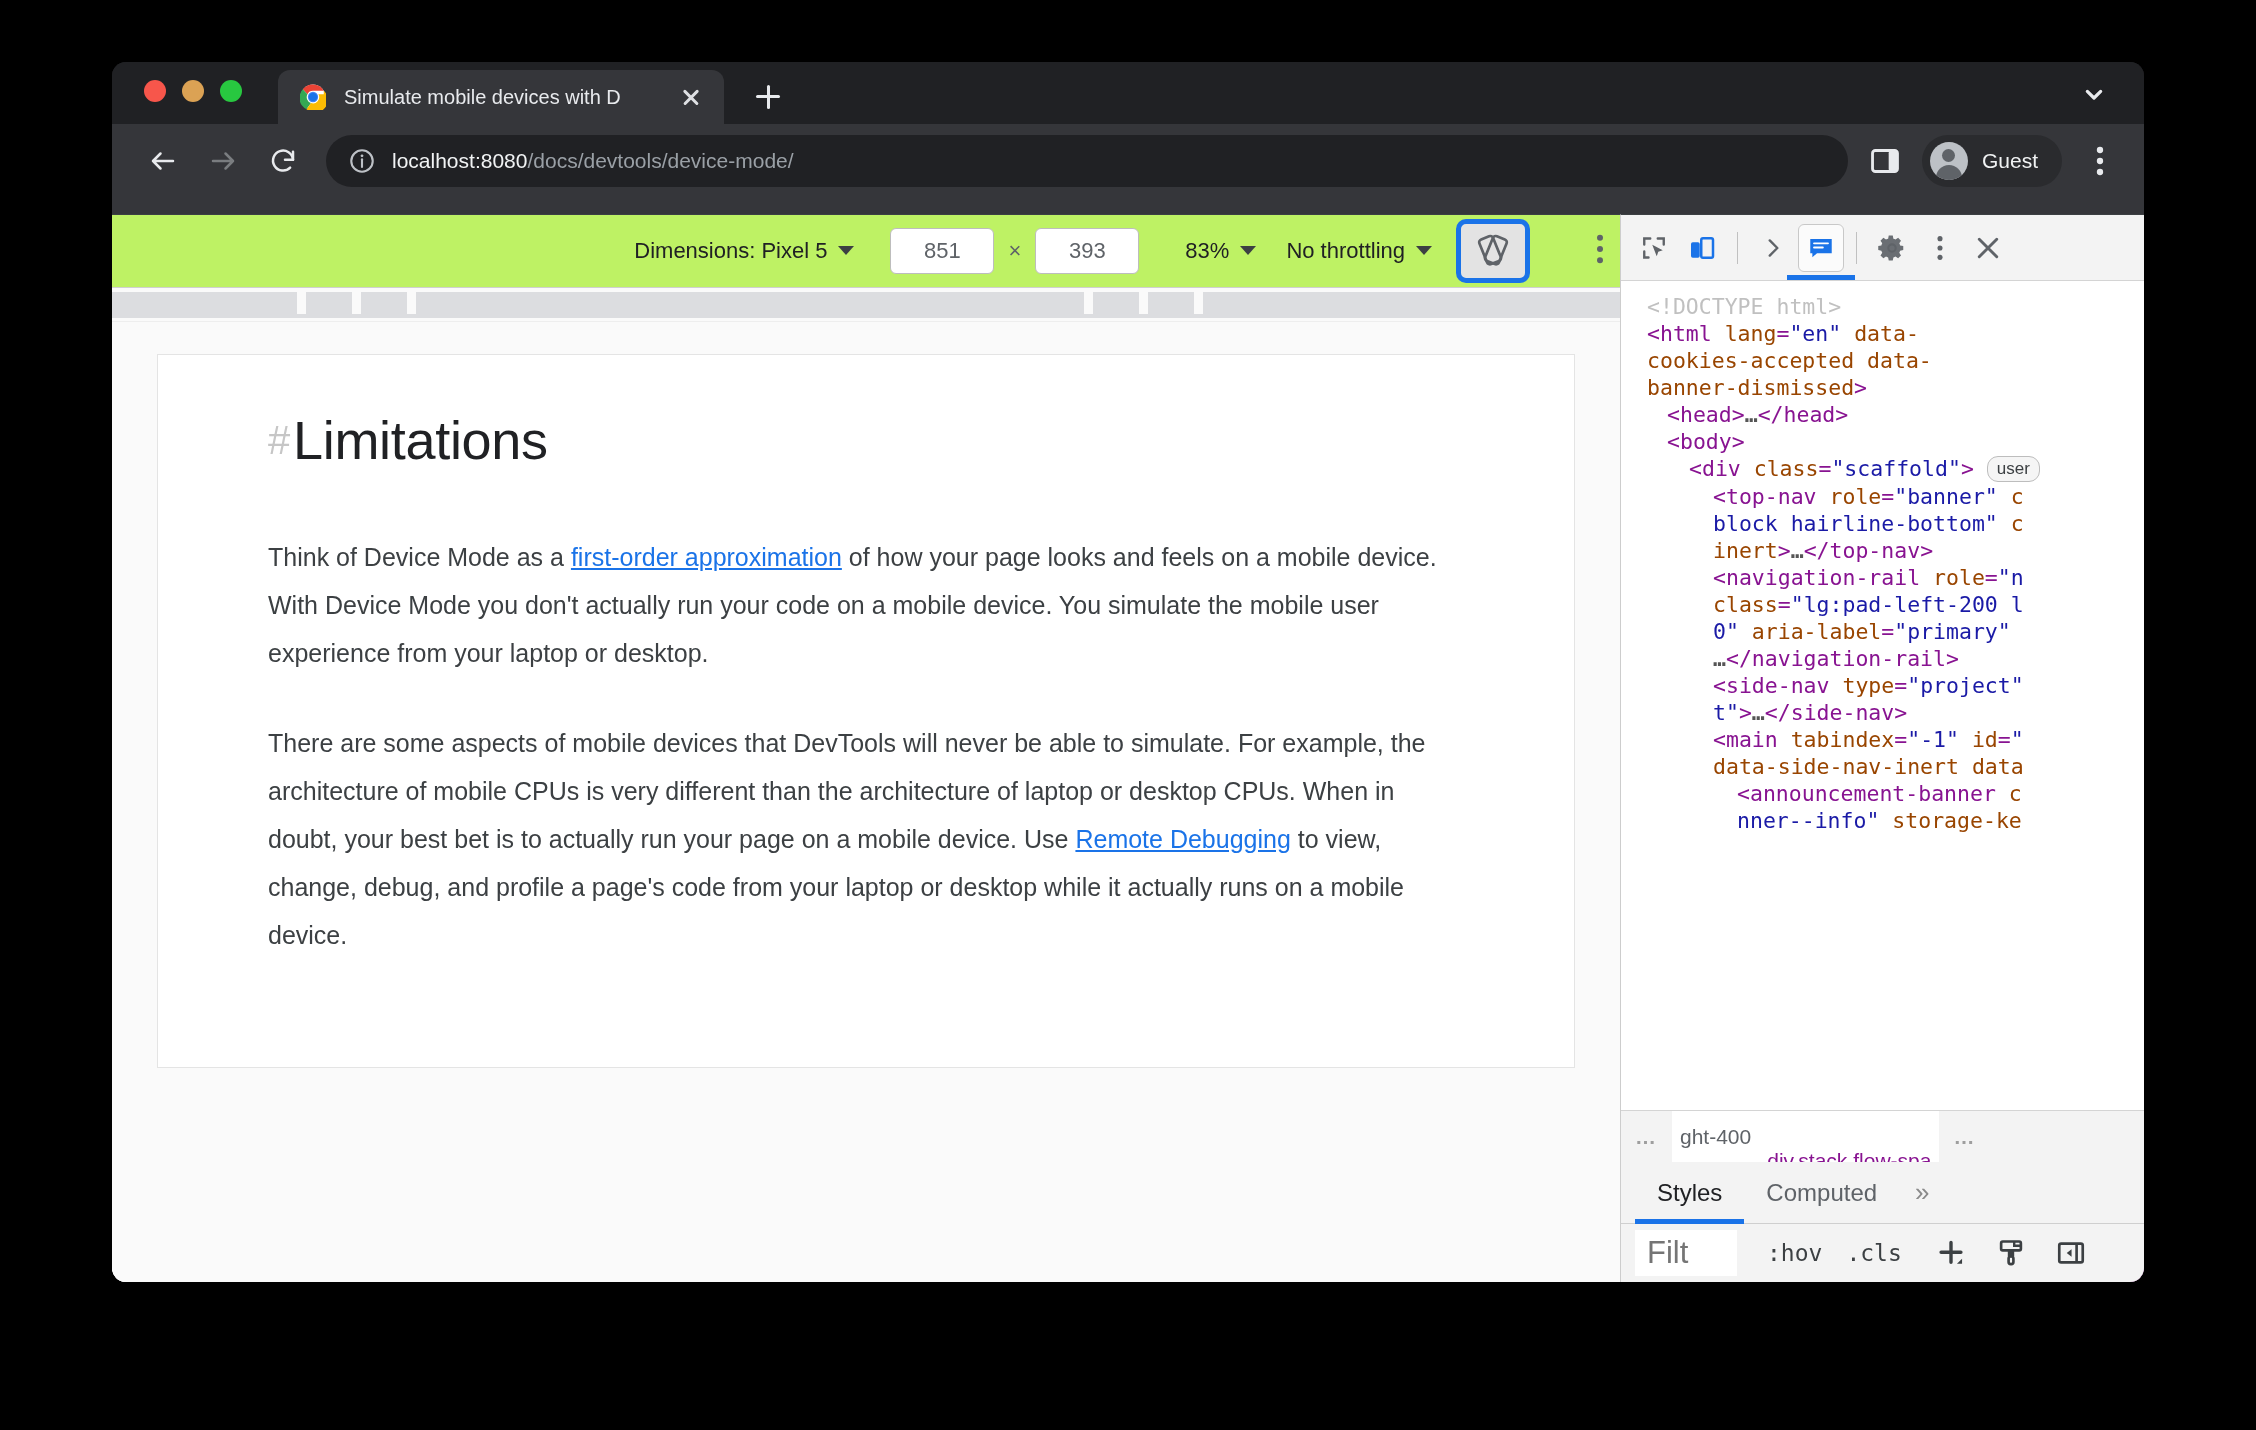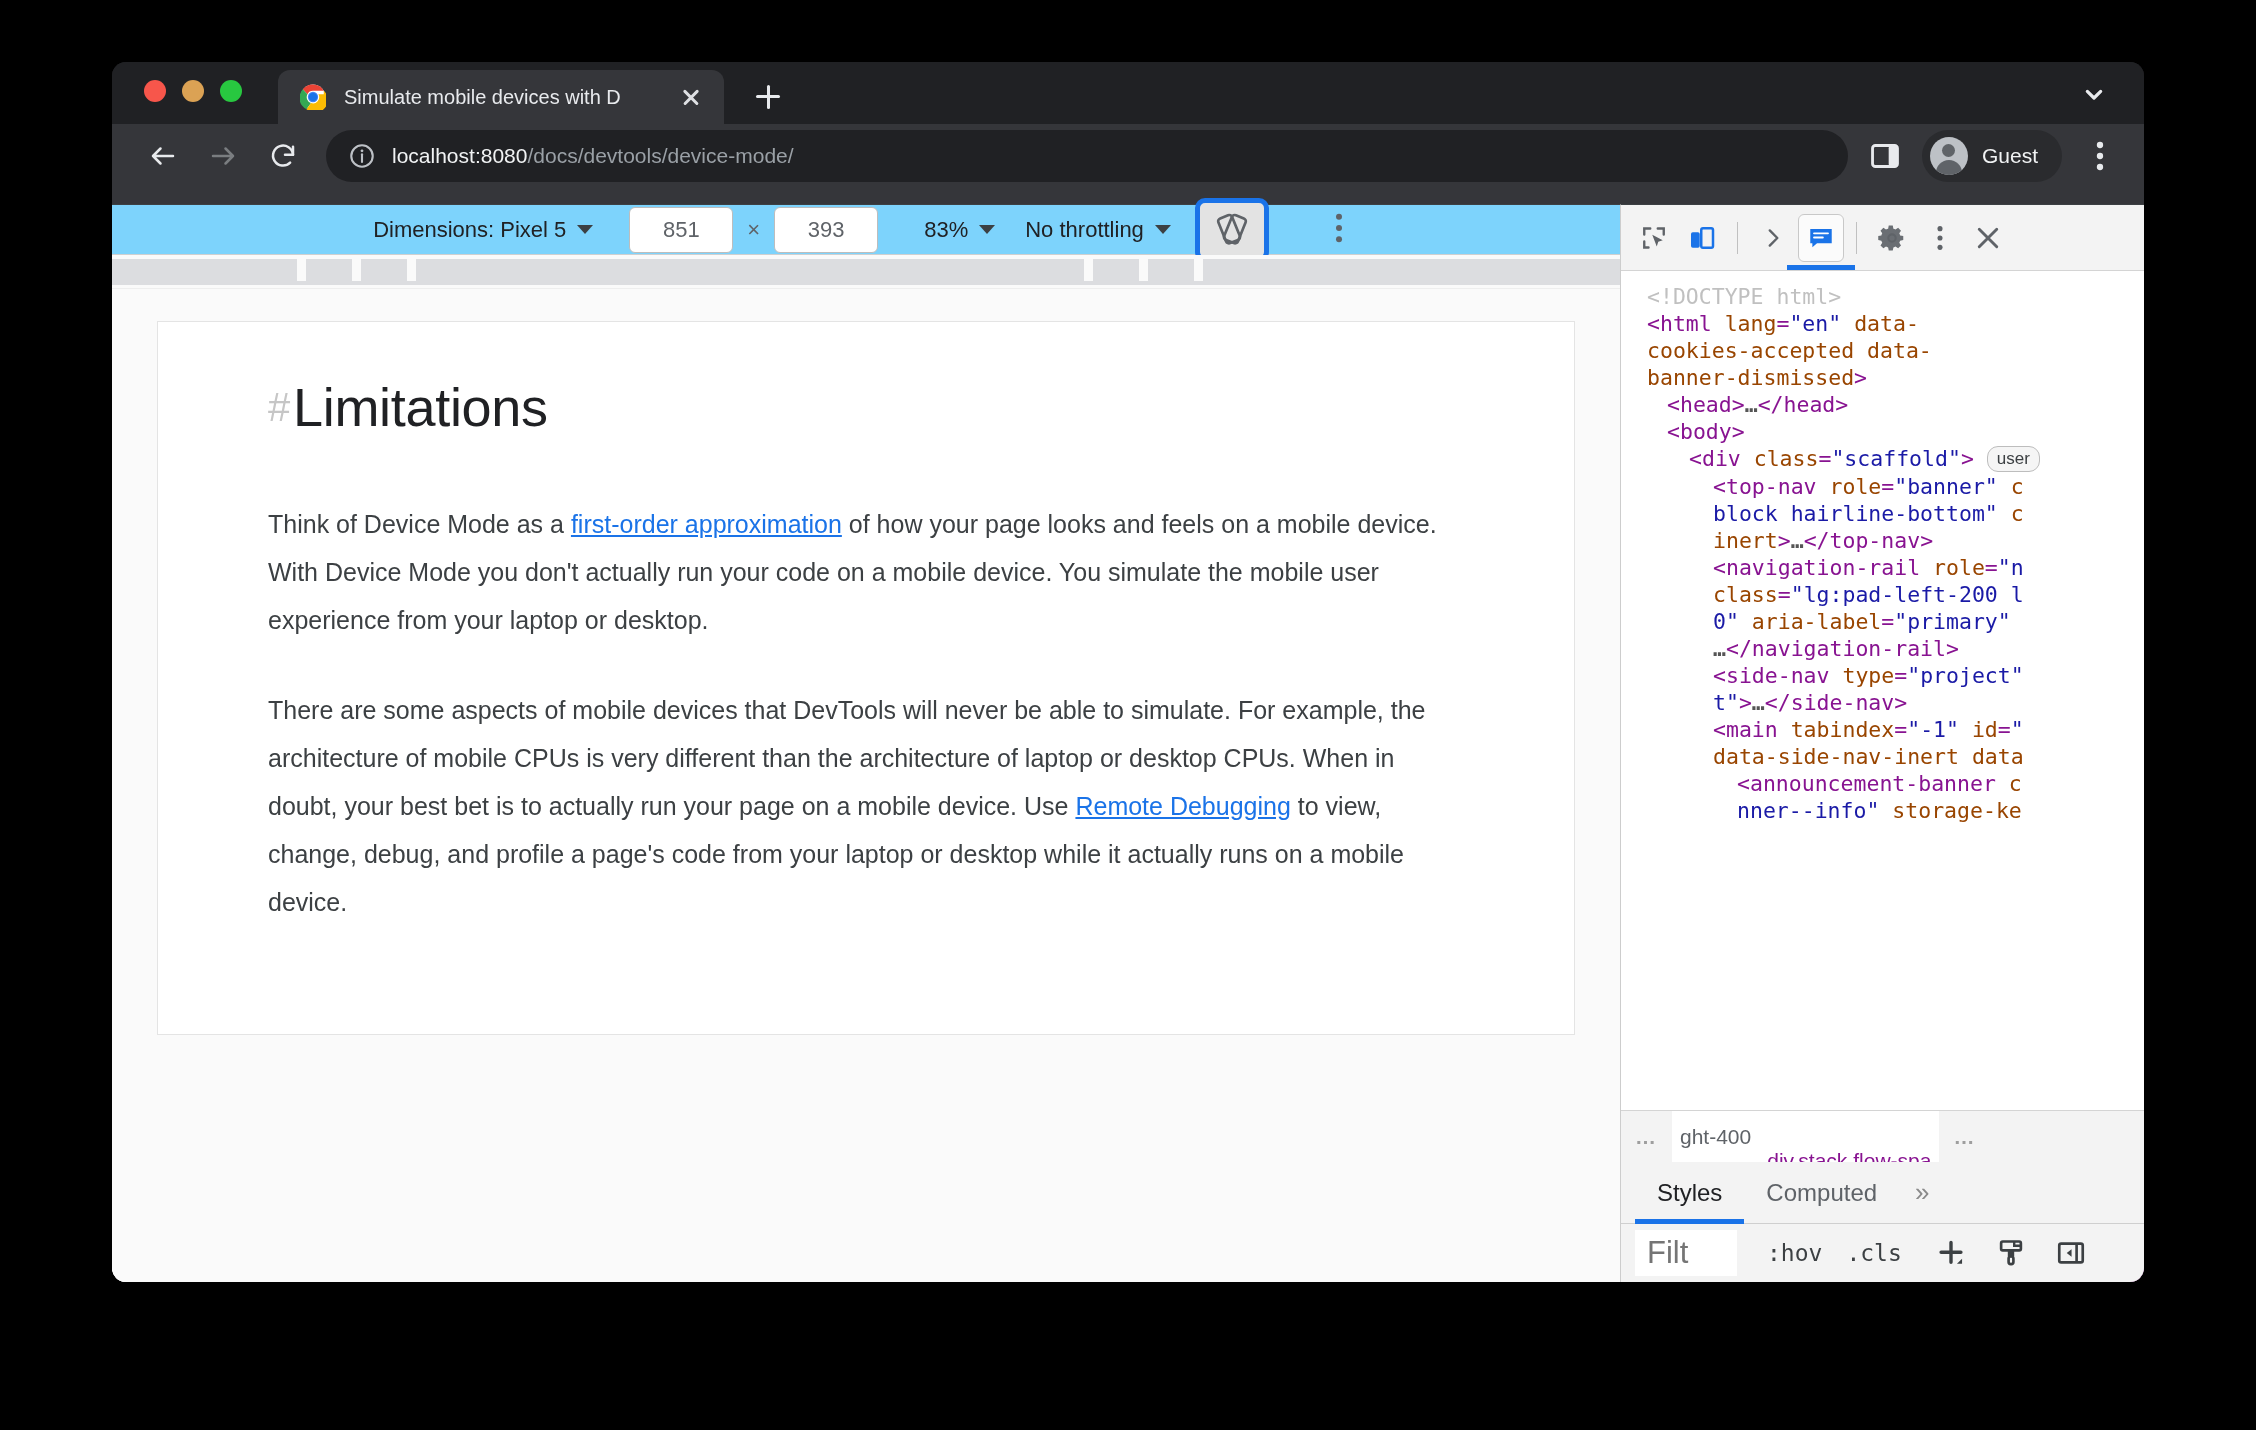--- a/index.html
+++ b/index.html
@@ -97,21 +97,21 @@
   .newtab::before { left: 14px; top: 25px; width: 24px; height: 3px; }
   .newtab::after  { left: 24.5px; top: 14.5px; width: 3px; height: 24px; }
 
   .tabstrip-chevron {
     position: absolute; right: 34px; bottom: 14px;
     width: 32px; height: 32px;
   }
 
   
   .omnirow {
-    height: 80px;
+    height: 90px;
     background: #35363a;
     display: flex;
     align-items: center;
     padding: 0 24px 16px 24px;
     gap: 6px;
     flex: 0 0 auto;
   }
   .navbtn {
     width: 54px; height: 54px;
     display: flex; align-items: center; justify-content: center;
@@ -180,26 +180,26 @@
   
   .emulation {
     flex: 1 1 auto;
     min-width: 0;
     display: flex;
     flex-direction: column;
     background: #fafafa;
     border-top: 1px solid #3c4043;
   }
   .device-toolbar {
-    height: 50px;
-    background: #7dd3fc;
+    height: 73px;
+    background: #bef264;
     border-bottom: 1px solid #d0d0d0;
     display: flex;
     align-items: center;
-    justify-content: center;
+    justify-content: flex-end;
     gap: 0;
     position: relative;
     flex: 0 0 auto;
   }
   .dt-inner {
     display: flex; align-items: center; gap: 0;
   }
   .dt-item { font-size: 22px; color: #202124; white-space: nowrap; }
   .caret {
     display: inline-block;

